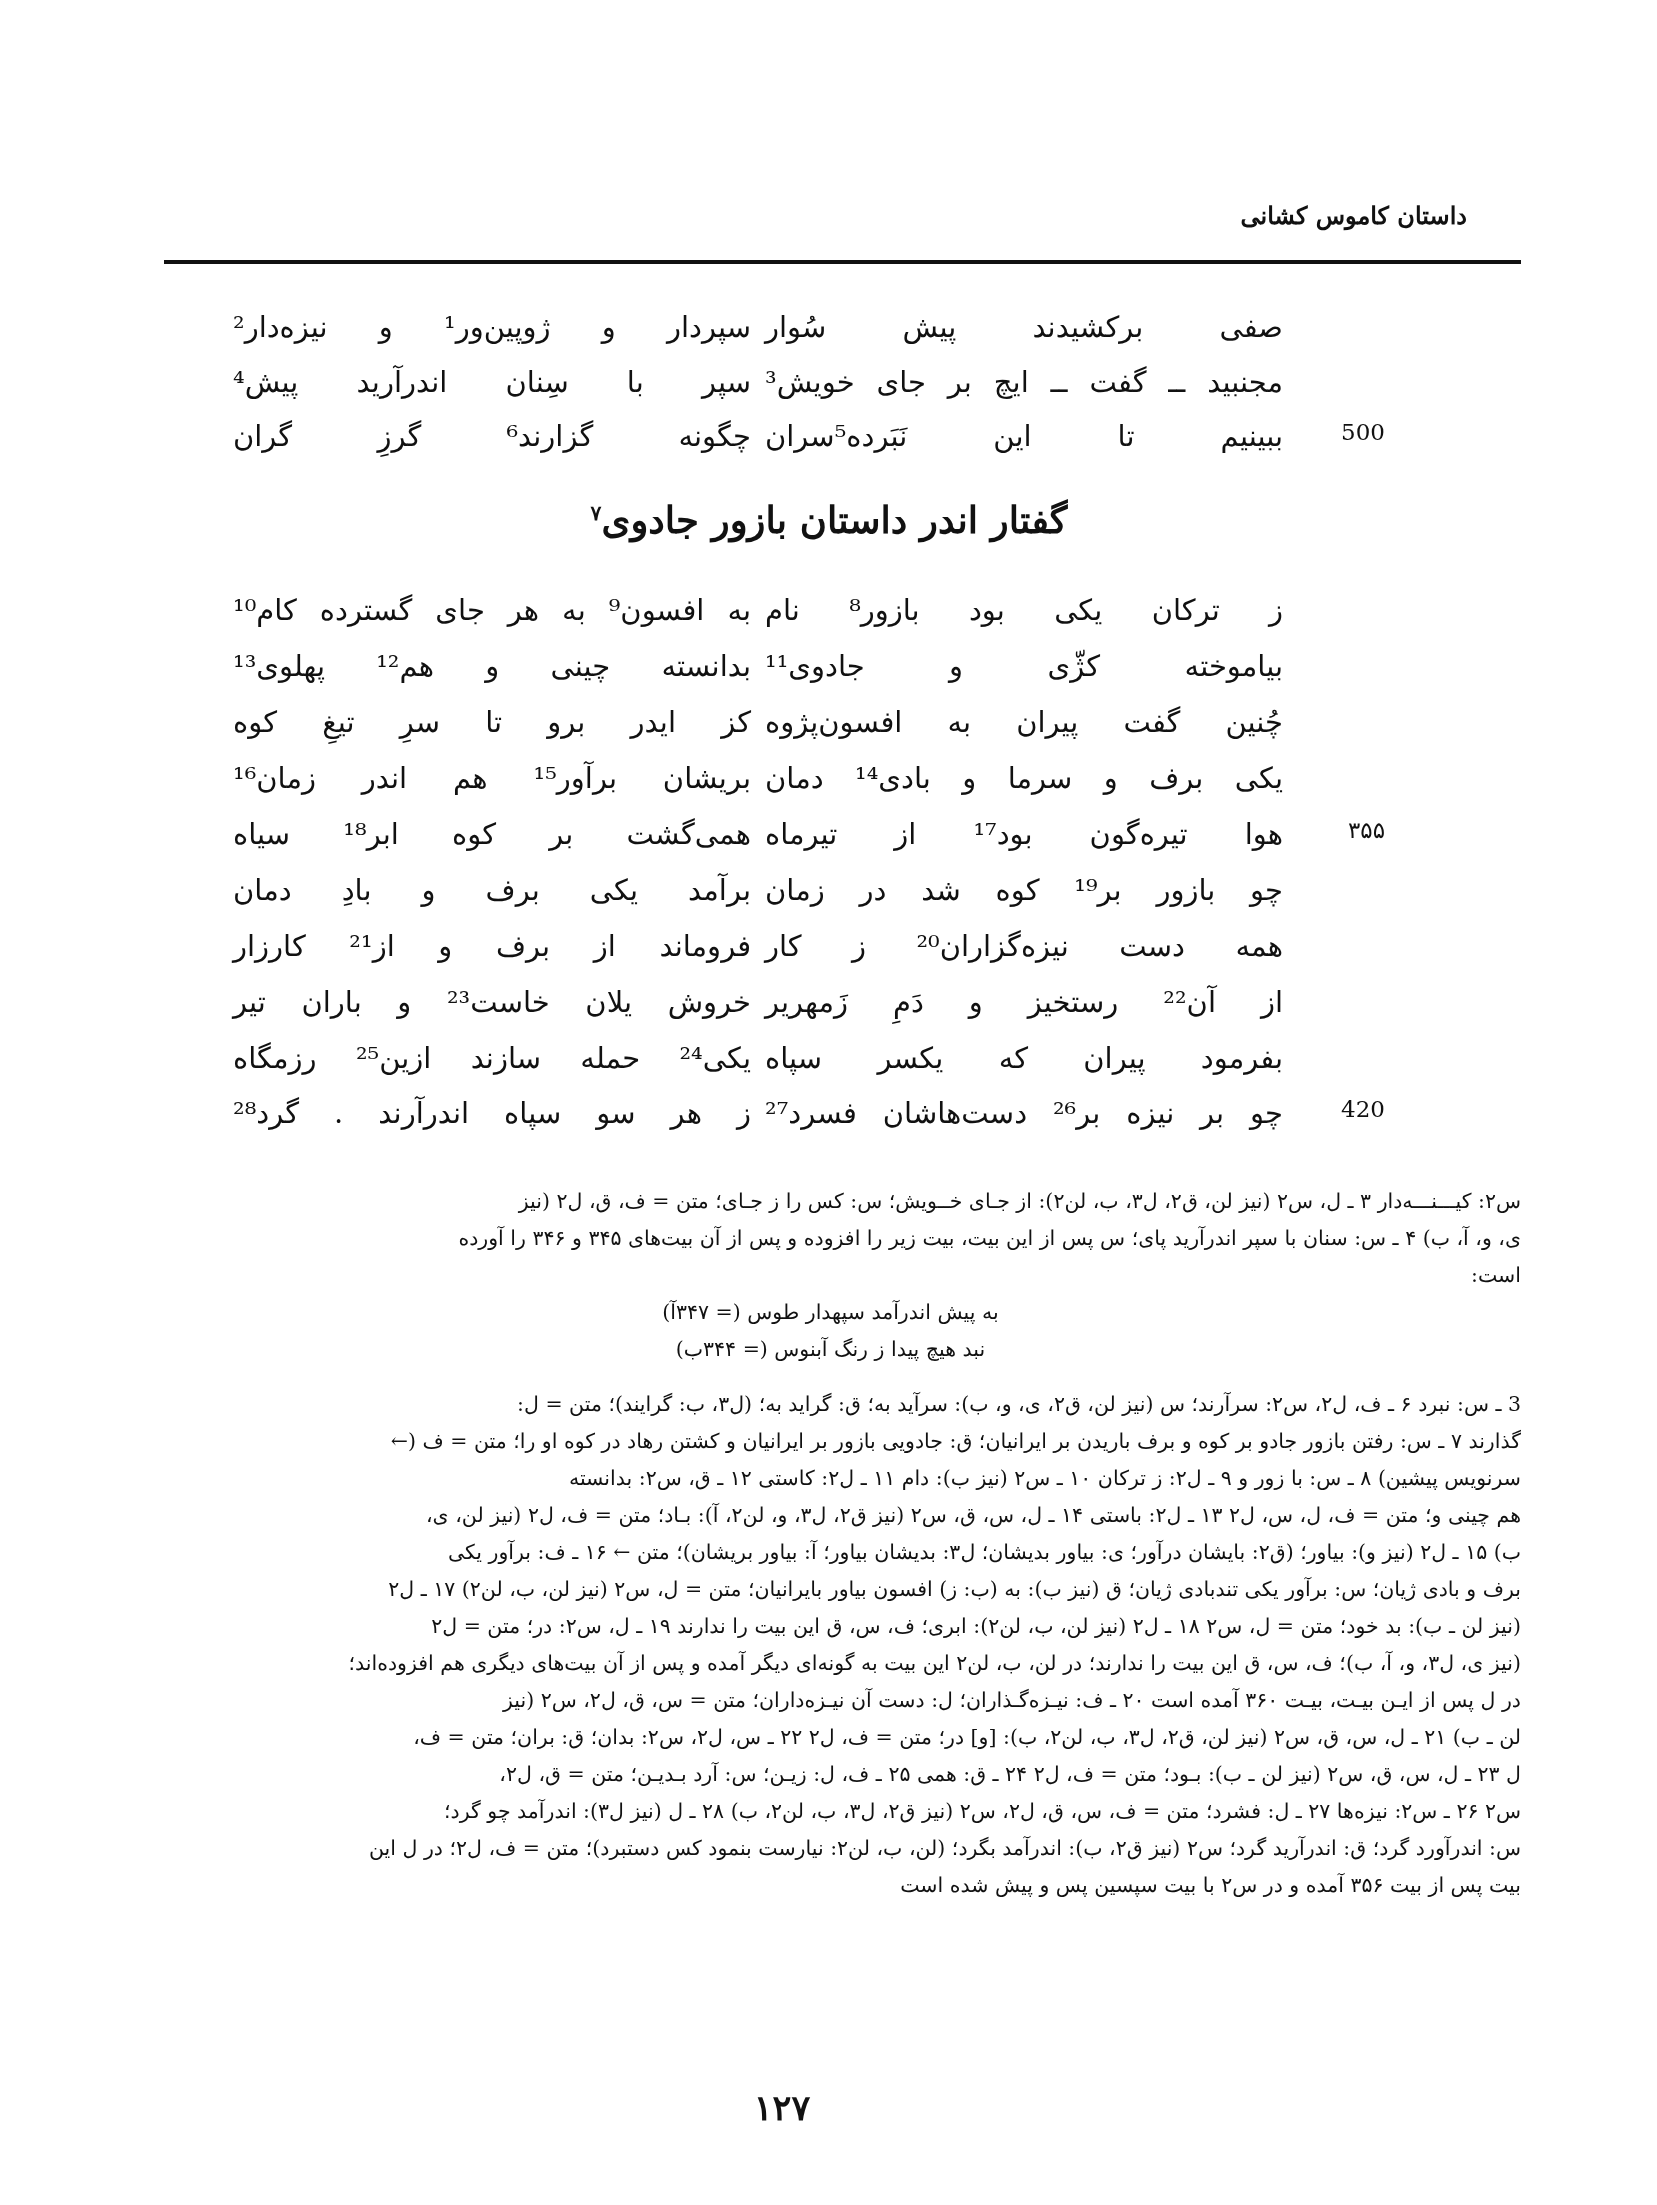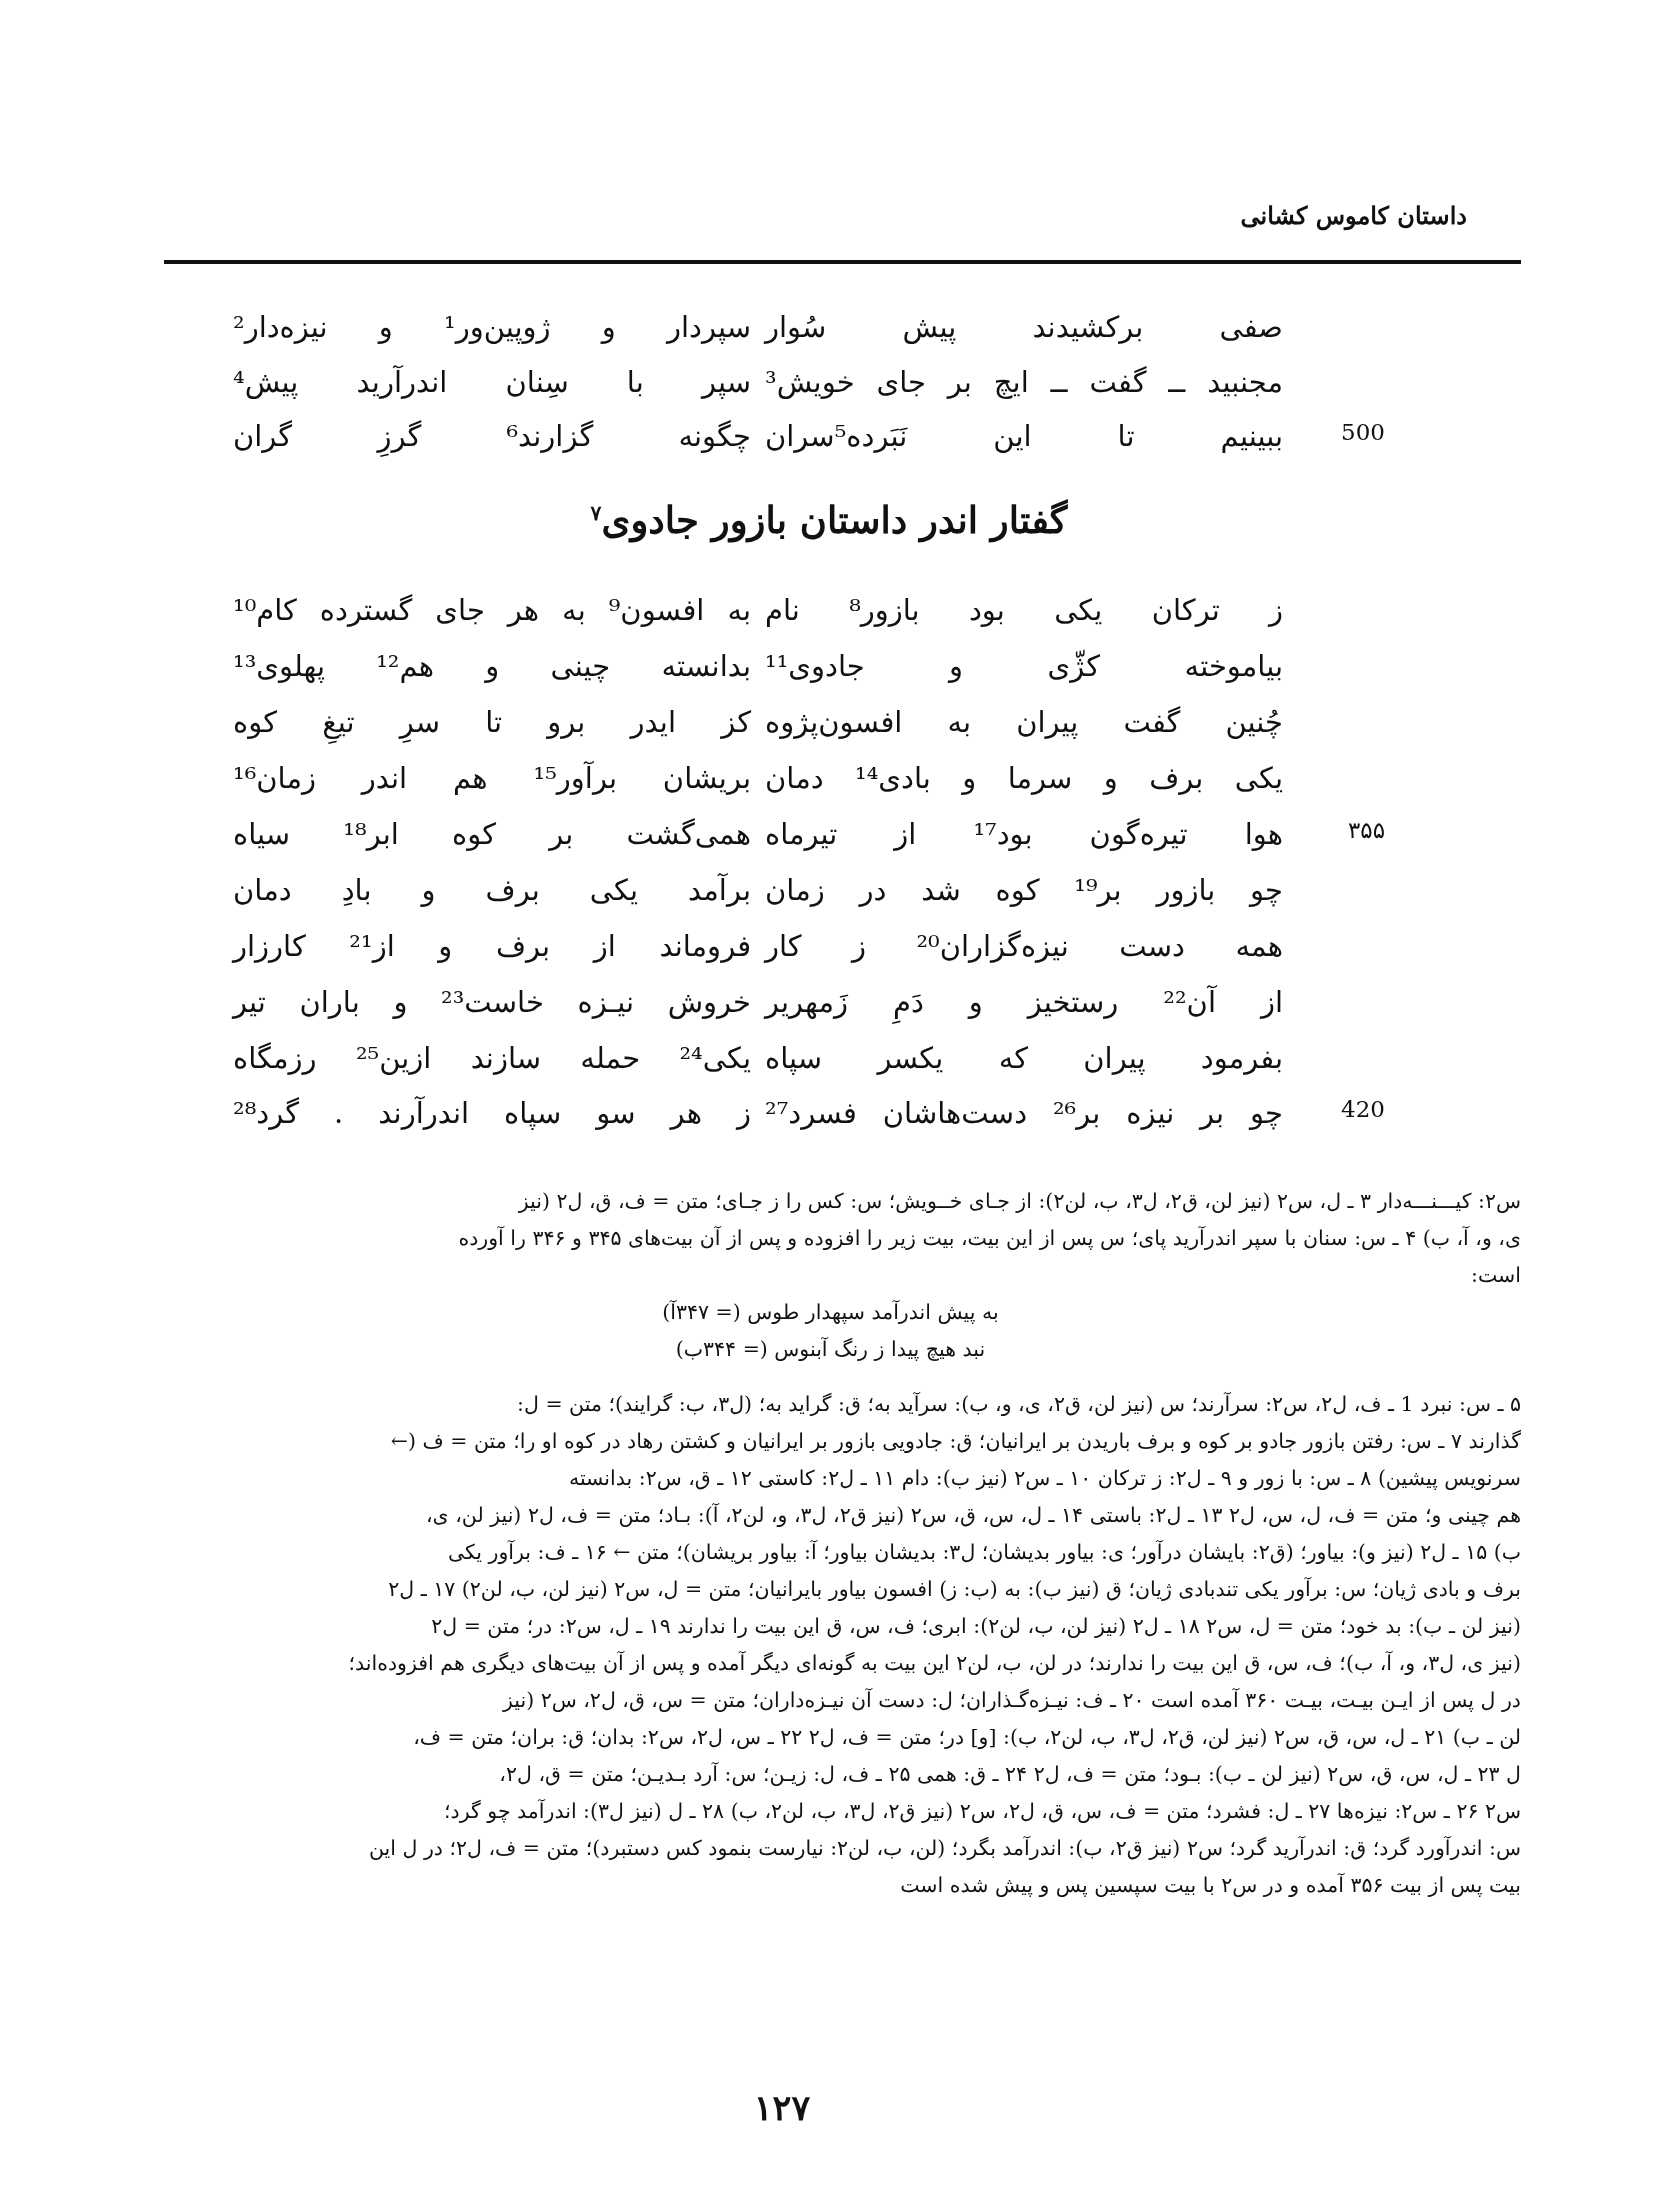--- a/index.html
+++ b/index.html
@@ -82,42 +82,42 @@
       <span class="hem-l">برآمد یکی برف و بادِ دمان</span>
     </div>
     <div class="verse-row" style="top:929px">
       <span class="line-num"></span>
       <span class="hem-r">همه دست نیزه‌گزاران²⁰ ز کار</span>
       <span class="hem-l">فروماند از برف و از²¹ کارزار</span>
     </div>
     <div class="verse-row" style="top:985px">
       <span class="line-num"></span>
       <span class="hem-r">از آن²² رستخیز و دَمِ زَمهریر</span>
-      <span class="hem-l">خروش نیـزه خاست²³ و باران تیر</span>
+      <span class="hem-l">خروش یلان خاست²³ و باران تیر</span>
     </div>
     <div class="verse-row" style="top:1041px">
       <span class="line-num"></span>
       <span class="hem-r">بفرمود پیران که یکسر سپاه</span>
       <span class="hem-l">یکی²⁴ حمله سازند ازین²⁵ رزمگاه</span>
     </div>
     <div class="verse-row" style="top:1096px">
       <span class="line-num">420</span>
       <span class="hem-r">چو بر نیزه بر²⁶ دست‌هاشان فسرد²⁷</span>
       <span class="hem-l">ز هر سو سپاه اندرآرند . گرد²⁸</span>
     </div>
   </div>
 
   <div class="footnotes">
     <span class="fn-line">س۲: کیـــنـــه‌دار        ۳ ـ ل، س۲ (نیز لن، ق۲، ل۳، ب، لن۲): از جـای خــویش؛ س: کس را ز جـای؛ متن = ف، ق، ل۲ (نیز</span>
     <span class="fn-line">ی، و، آ، ب)        ۴ ـ س: سنان با سپر اندرآرید پای؛ س پس از این بیت، بیت زیر را افزوده و پس از آن بیت‌های ۳۴۵ و ۳۴۶ را آورده</span>
     <span class="fn-line">است:</span>
     <span class="fn-verse">به پیش اندرآمد سپهدار طوس (= ۳۴۷آ)</span>
     <span class="fn-verse">نبد هیچ پیدا ز رنگ آبنوس (= ۳۴۴ب)</span>
     <div class="gap"></div>
-    <span class="fn-line">۵ ـ س: نبرد        1 ـ ف، ل۲، س۲: سرآرند؛ س (نیز لن، ق۲، ی، و، ب): سرآید به؛ ق: گراید به؛ (ل۳، ب: گرایند)؛ متن = ل:</span>
+    <span class="fn-line">3 ـ س: نبرد        ۶ ـ ف، ل۲، س۲: سرآرند؛ س (نیز لن، ق۲، ی، و، ب): سرآید به؛ ق: گراید به؛ (ل۳، ب: گرایند)؛ متن = ل:</span>
     <span class="fn-line">گذارند        ۷ ـ س: رفتن بازور جادو بر کوه و برف باریدن بر ایرانیان؛ ق: جادویی بازور بر ایرانیان و کشتن رهاد در کوه او را؛ متن = ف (←</span>
     <span class="fn-line">سرنویس پیشین)        ۸ ـ س: با زور و        ۹ ـ ل۲: ز ترکان        ۱۰ ـ س۲ (نیز ب): دام        ۱۱ ـ ل۲: کاستی        ۱۲ ـ ق، س۲: بدانسته</span>
     <span class="fn-line">هم چینی و؛ متن = ف، ل، س، ل۲        ۱۳ ـ ل۲: باستی        ۱۴ ـ ل، س، ق، س۲ (نیز ق۲، ل۳، و، لن۲، آ): بـاد؛ متن = ف، ل۲ (نیز لن، ی،</span>
     <span class="fn-line">ب)        ۱۵ ـ ل۲ (نیز و): بیاور؛ (ق۲: بایشان درآور؛ ی: بیاور بدیشان؛ ل۳: بدیشان بیاور؛ آ: بیاور بریشان)؛ متن ←        ۱۶ ـ ف: برآور یکی</span>
     <span class="fn-line">برف و بادی ژیان؛ س: برآور یکی تندبادی ژیان؛ ق (نیز ب): به (ب: ز) افسون بیاور بایرانیان؛ متن = ل، س۲ (نیز لن، ب، لن۲)        ۱۷ ـ ل۲</span>
     <span class="fn-line">(نیز لن ـ ب): بد خود؛ متن = ل، س۲        ۱۸ ـ ل۲ (نیز لن، ب، لن۲): ابری؛ ف، س، ق این بیت را ندارند        ۱۹ ـ ل، س۲: در؛ متن = ل۲</span>
     <span class="fn-line">(نیز ی، ل۳، و، آ، ب)؛ ف، س، ق این بیت را ندارند؛ در لن، ب، لن۲ این بیت به گونه‌ای دیگر آمده و پس از آن بیت‌های دیگری هم افزوده‌اند؛</span>
     <span class="fn-line">در ل پس از ایـن بیـت، بیـت ۳۶۰ آمده است        ۲۰ ـ ف: نیـزه‌گـذاران؛ ل: دست آن نیـزه‌داران؛ متن = س، ق، ل۲، س۲ (نیز</span>
     <span class="fn-line">لن ـ ب)        ۲۱ ـ ل، س، ق، س۲ (نیز لن، ق۲، ل۳، ب، لن۲، ب): [و] در؛ متن = ف، ل۲        ۲۲ ـ س، ل۲، س۲: بدان؛ ق: بران؛ متن = ف،</span>
     <span class="fn-line">ل        ۲۳ ـ ل، س، ق، س۲ (نیز لن ـ ب): بـود؛ متن = ف، ل۲        ۲۴ ـ ق: همی        ۲۵ ـ ف، ل: زیـن؛ س: آرد بـدیـن؛ متن = ق، ل۲،</span>

